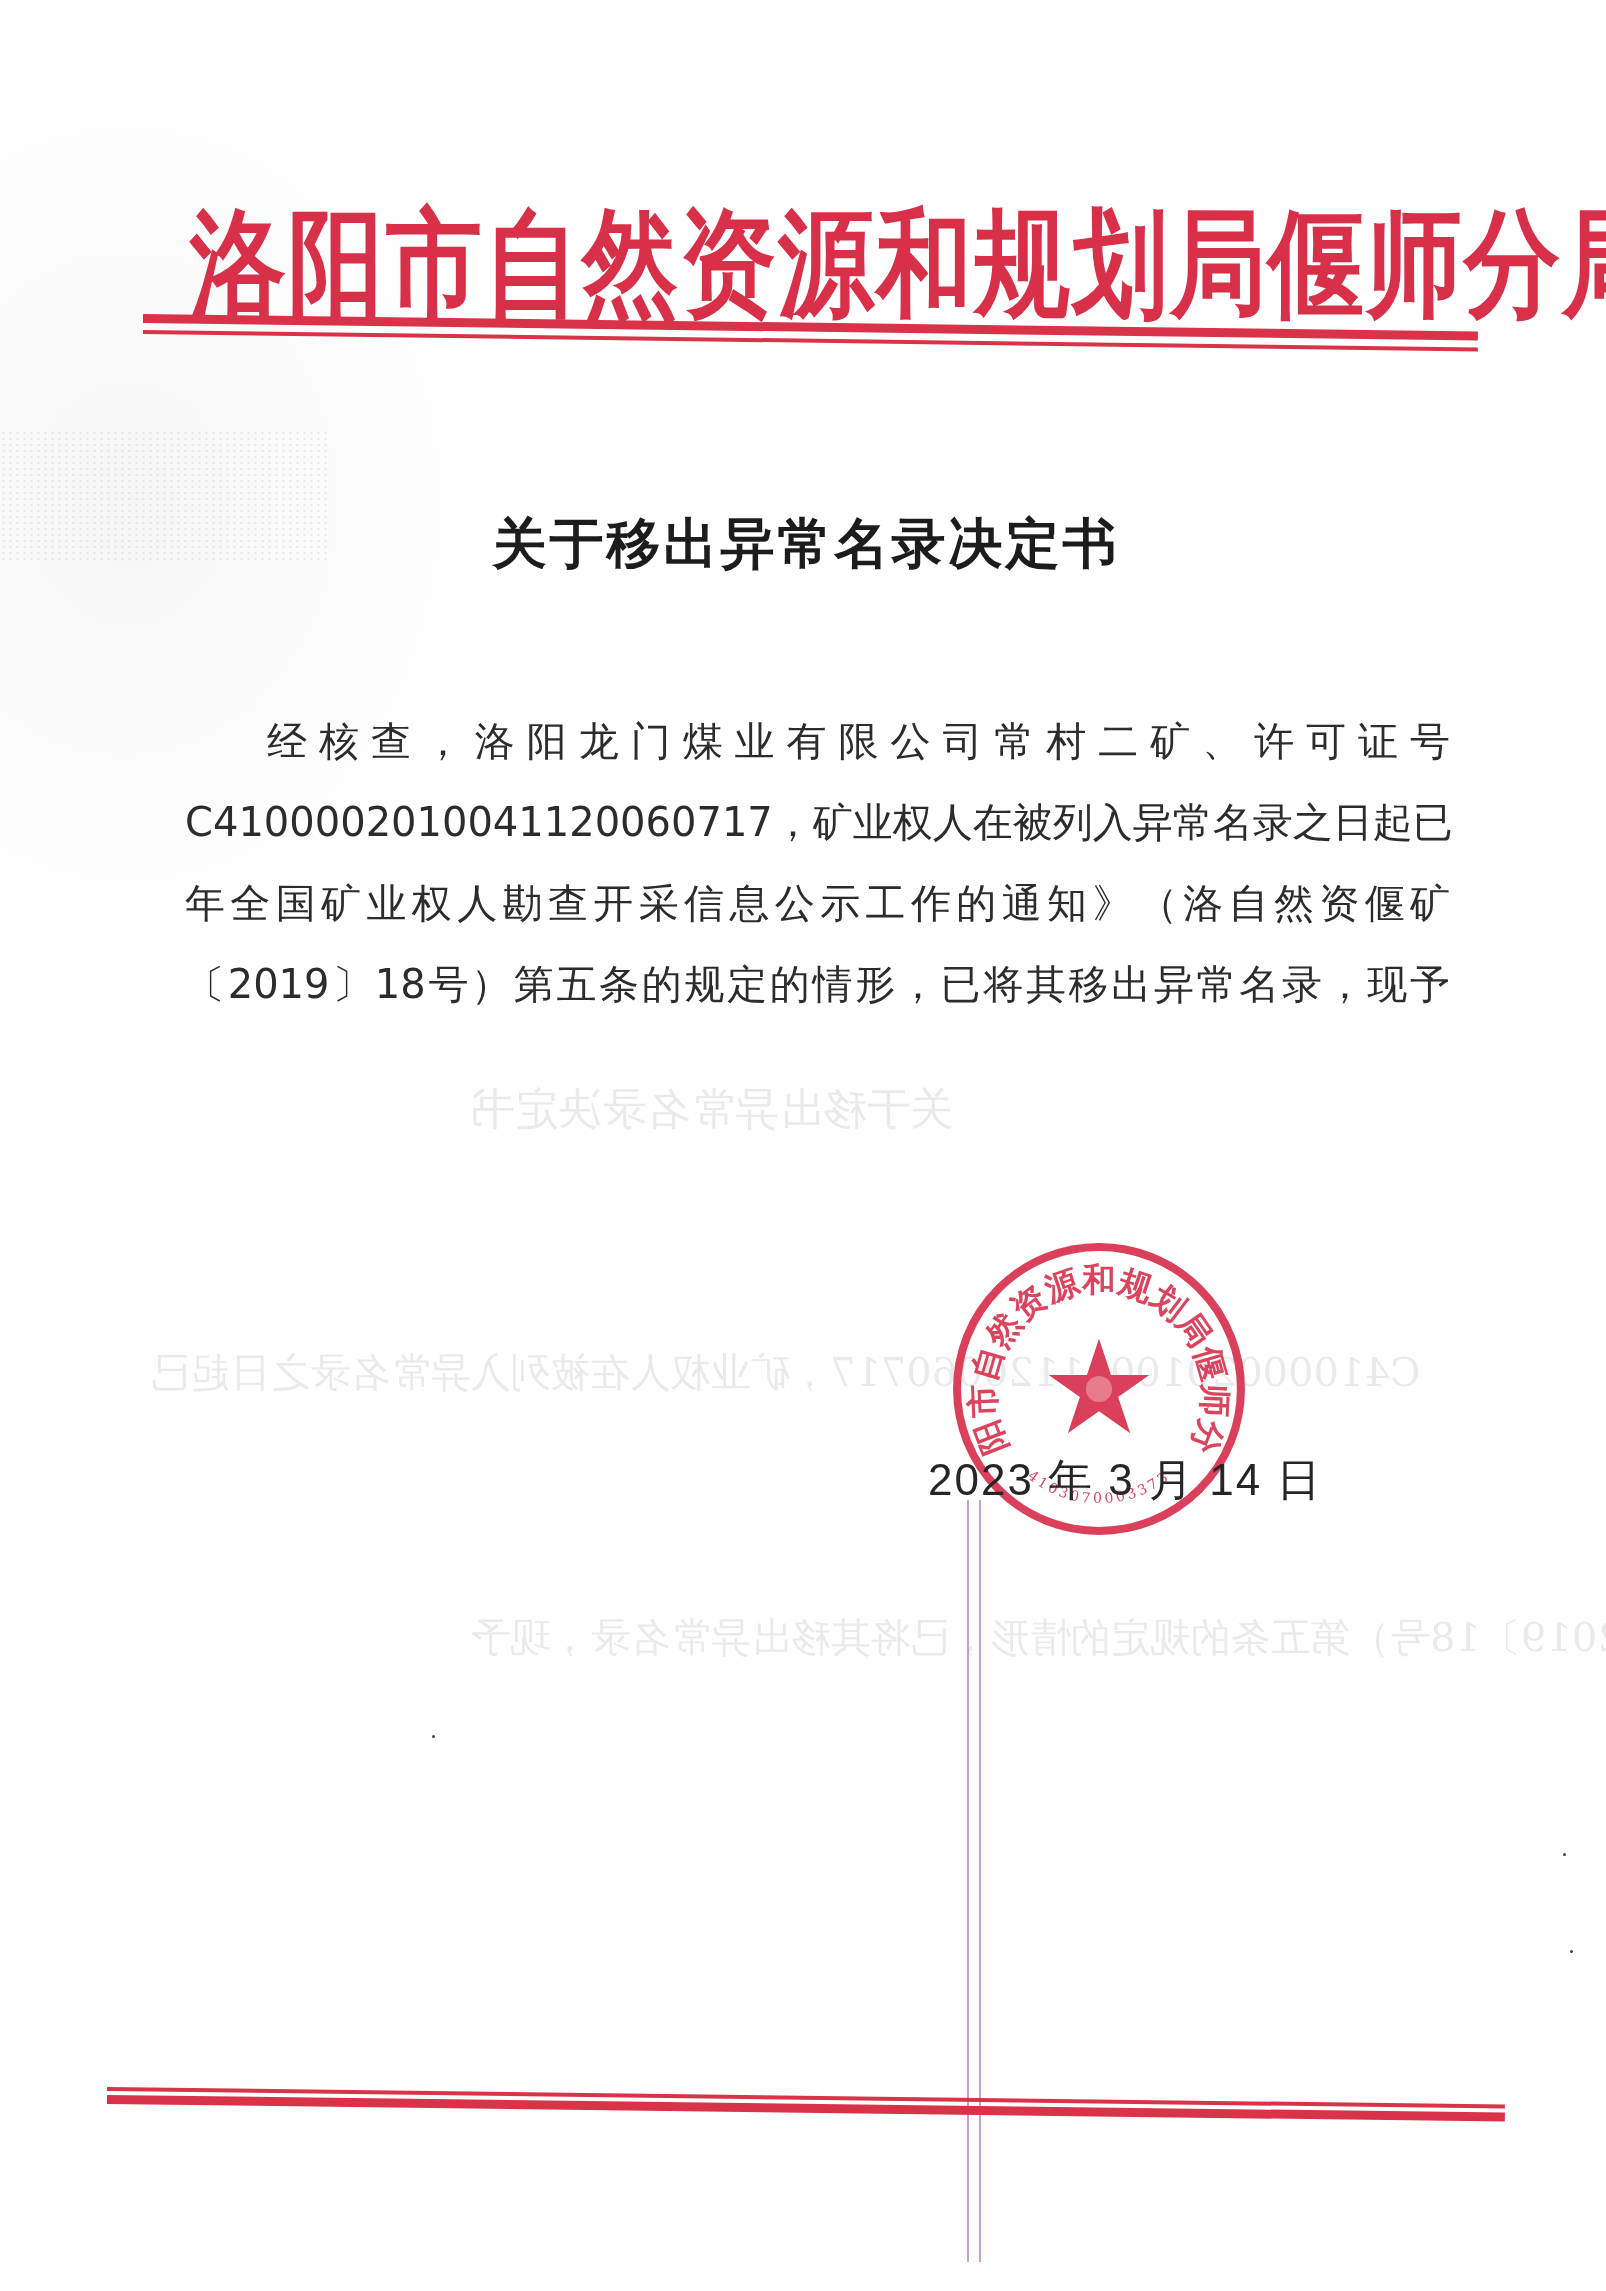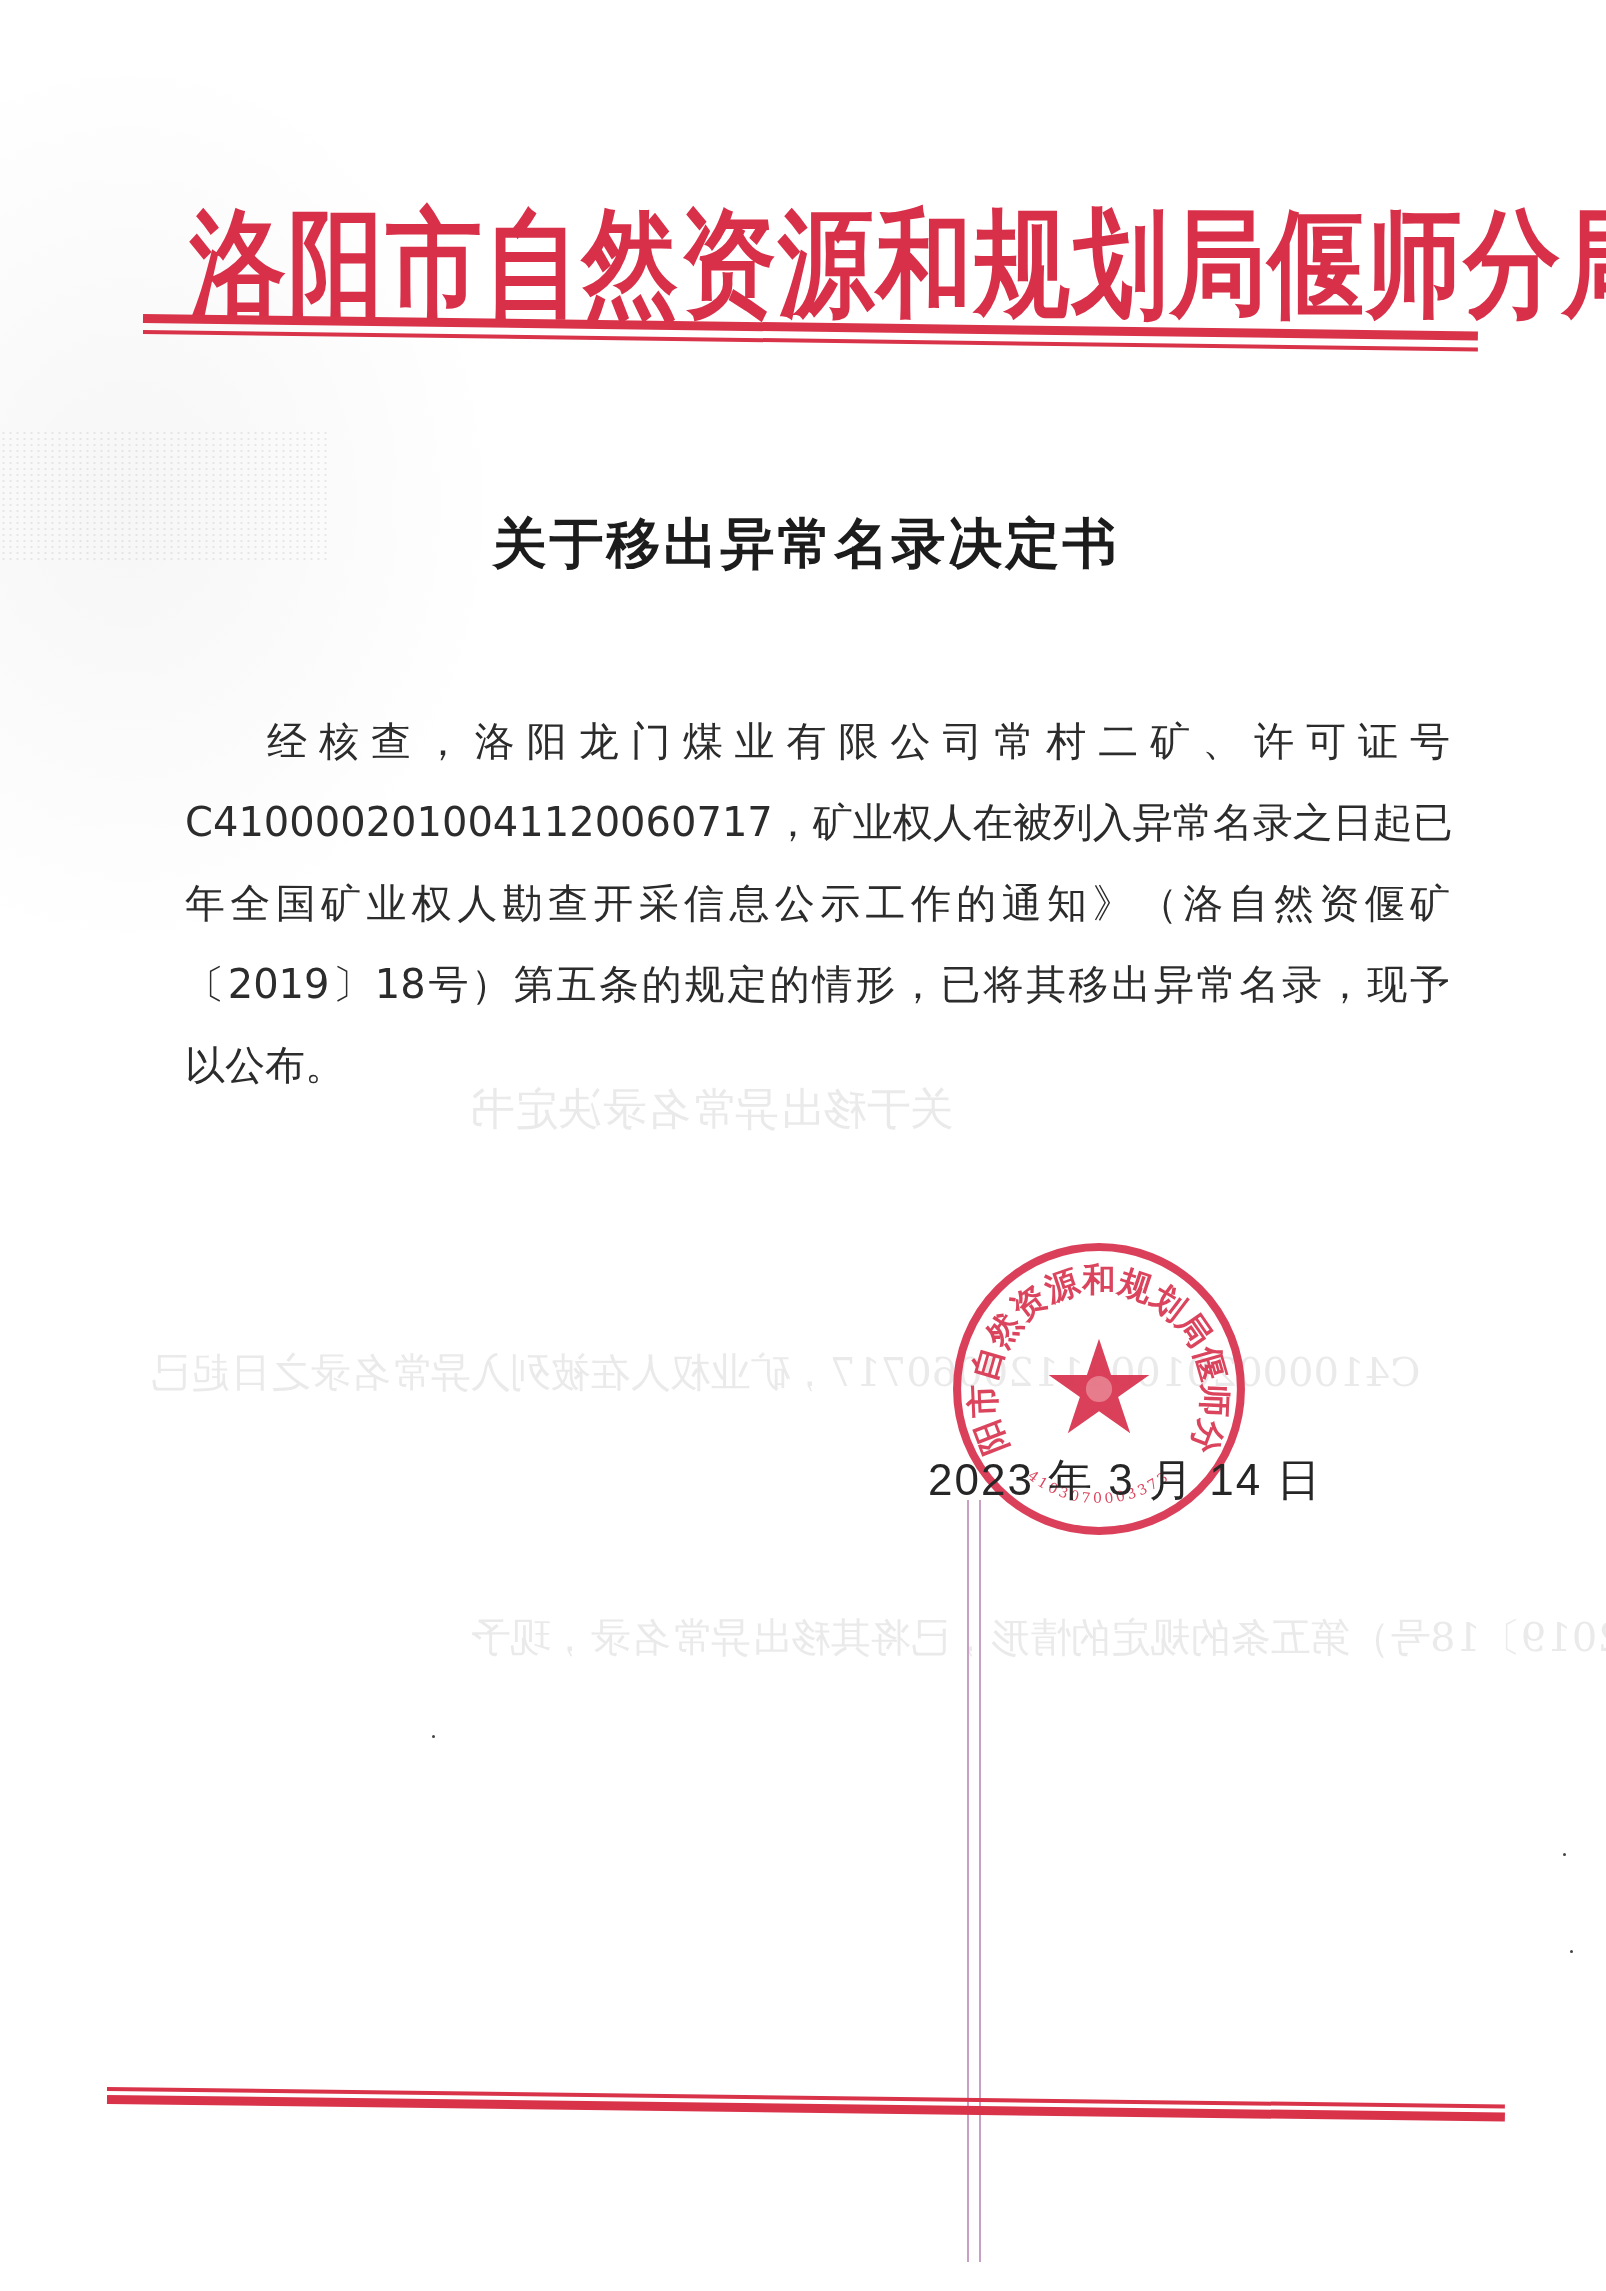--- a/index.html
+++ b/index.html
@@ -175,21 +175,20 @@
   <div class="rule rule-top-thin"></div>
 
 
   <div class="doc-title">关于移出异常名录决定书</div>
 
   <div class="body-text">
     <span class="body-line first">经核查，洛阳龙门煤业有限公司常村二矿、许可证号</span>
     <span class="body-line">C4100002010041120060717，矿业权人在被列入异常名录之日起已</span>
     <span class="body-line">年全国矿业权人勘查开采信息公示工作的通知》（洛自然资偃矿</span>
     <span class="body-line">〔2019〕18号）第五条的规定的情形，已将其移出异常名录，现予</span>
-    <span class="body-line last">以公布。</span>
   </div>
 
   <div class="ghost" style="left:470px; top:1080px;">关于移出异常名录决定书</div>
   <div class="ghost" style="left:150px; top:1345px; font-size:40px;">C4100002010041120060717，矿业权人在被列入异常名录之日起已</div>
   <div class="ghost" style="left:470px; top:1610px; font-size:40px;">〔2019〕18号）第五条的规定的情形，已将其移出异常名录，现予</div>
 
   <div class="seal">
     <svg viewBox="0 0 300 300">
       <defs>
         <path id="sealArc" d="M 62 212 A 104 104 0 1 1 238 212"></path>

